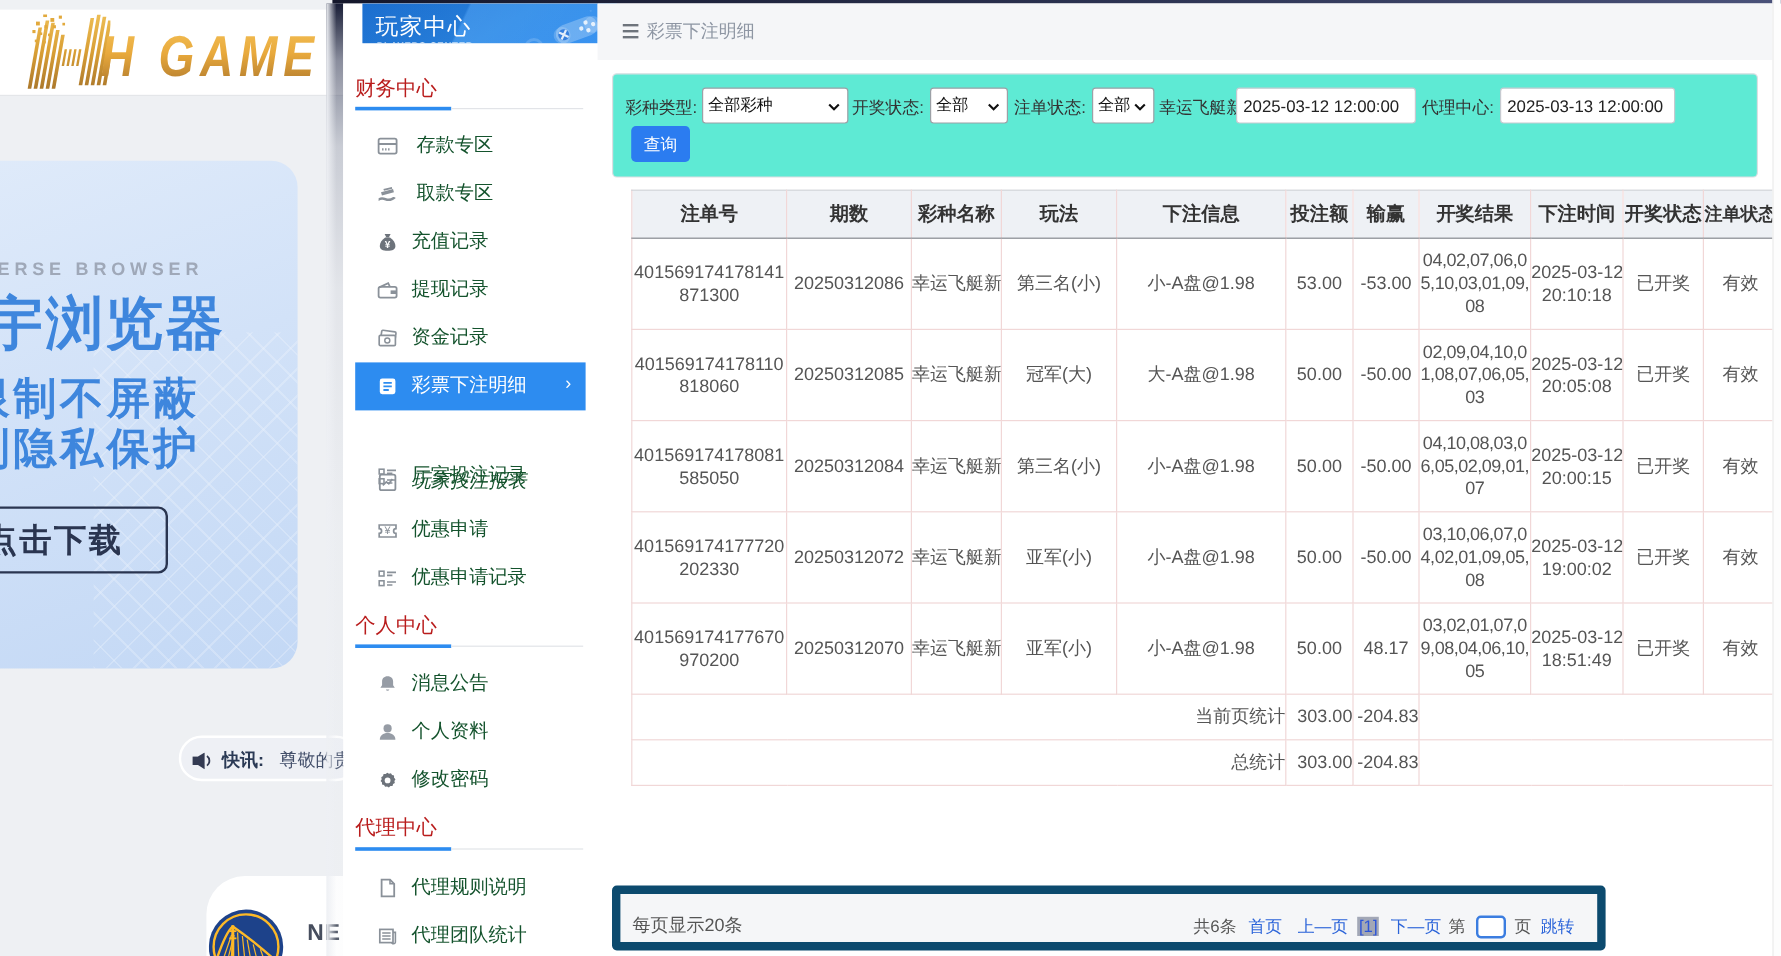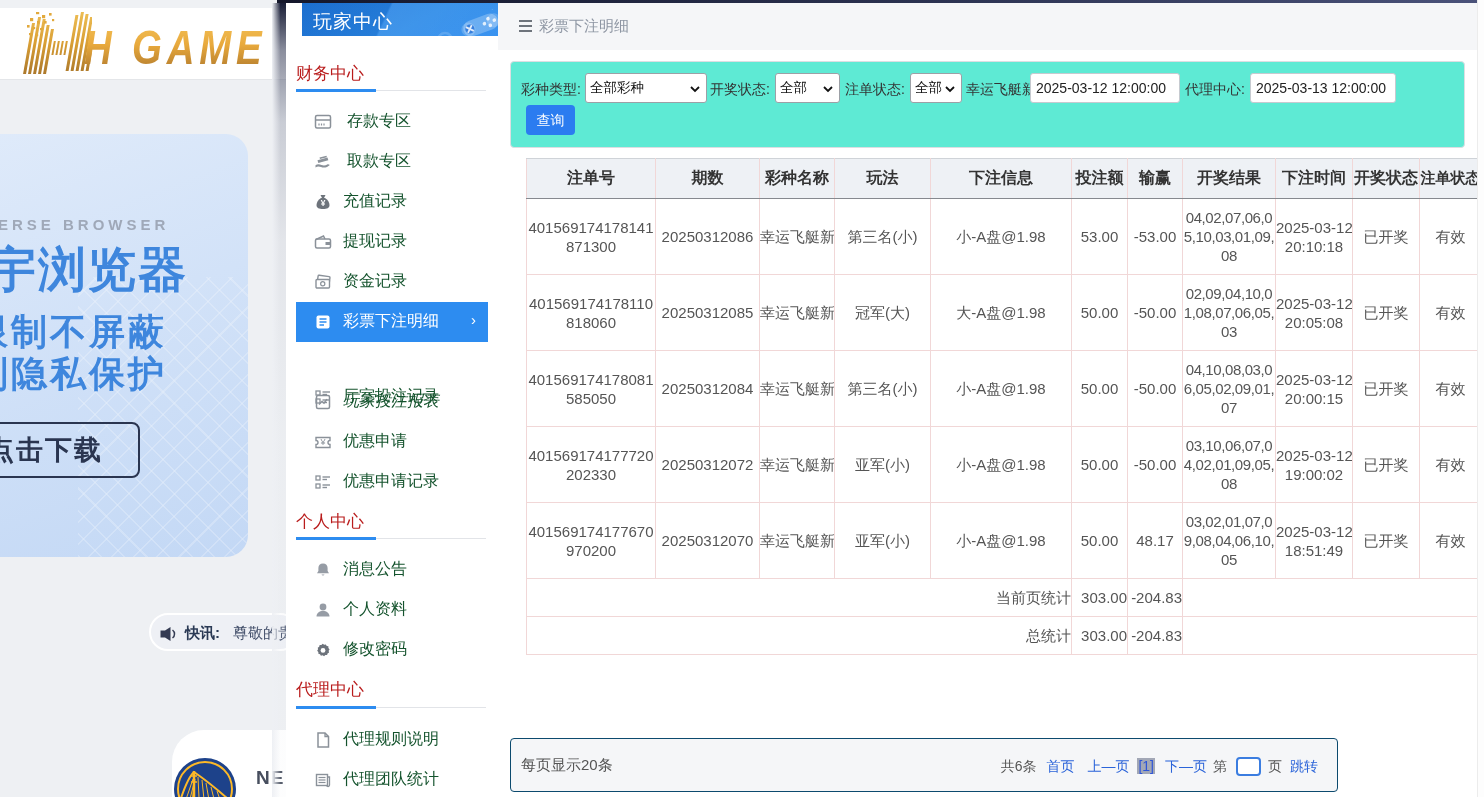--- a/index.html
+++ b/index.html
@@ -66,21 +66,21 @@
 table { border-collapse:collapse; table-layout:fixed; width:955px; }
 th, td { border:1px solid #f1d7d7; text-align:center; overflow:hidden; padding:0; white-space:nowrap; }
 thead th { background:#eef1f5; height:40px; font-size:16px; color:#333; font-weight:bold;
   border-top:1px solid #cfd3d8; border-bottom:1px solid #86898f; }
 thead th:last-child { font-size:15px; }
 tbody td { height:76px; font-size:15px; color:#555; line-height:19px; }
 tbody td:nth-child(8) { letter-spacing:-0.4px; }
 tr.stat td { height:38px;text-align:right; }
 
 #pager { left:12px; top:735px; width:828px; height:54px; background:#f5f6f8;
-  border:1px solid #0c4a6e; border-radius:4px; }
+  border:7px solid #0c4a6e; border-radius:4px; }
 #pager .left { position:absolute; left:10px; top:17px; font-size:15px; color:#555; }
 #pager .right { position:absolute; right:19px; top:18px; font-size:14px; color:#555; }
 #pager a { color:#2b64d9; text-decoration:none; }
 #pg-cur { display:inline-block; margin-left:8px; background:#a2a7b6; color:#2d55d8; padding:0 1px;
   font-size:14px; }
 #pg-input { display:inline-block; margin-left:9px; width:25px; height:19px; background:#fff; border:2px solid #3b7de0;
   border-radius:4px; vertical-align:-5px; }
 
 
 #logo { left:14px; top:12px; width:272px; height:62px; overflow:hidden; }

